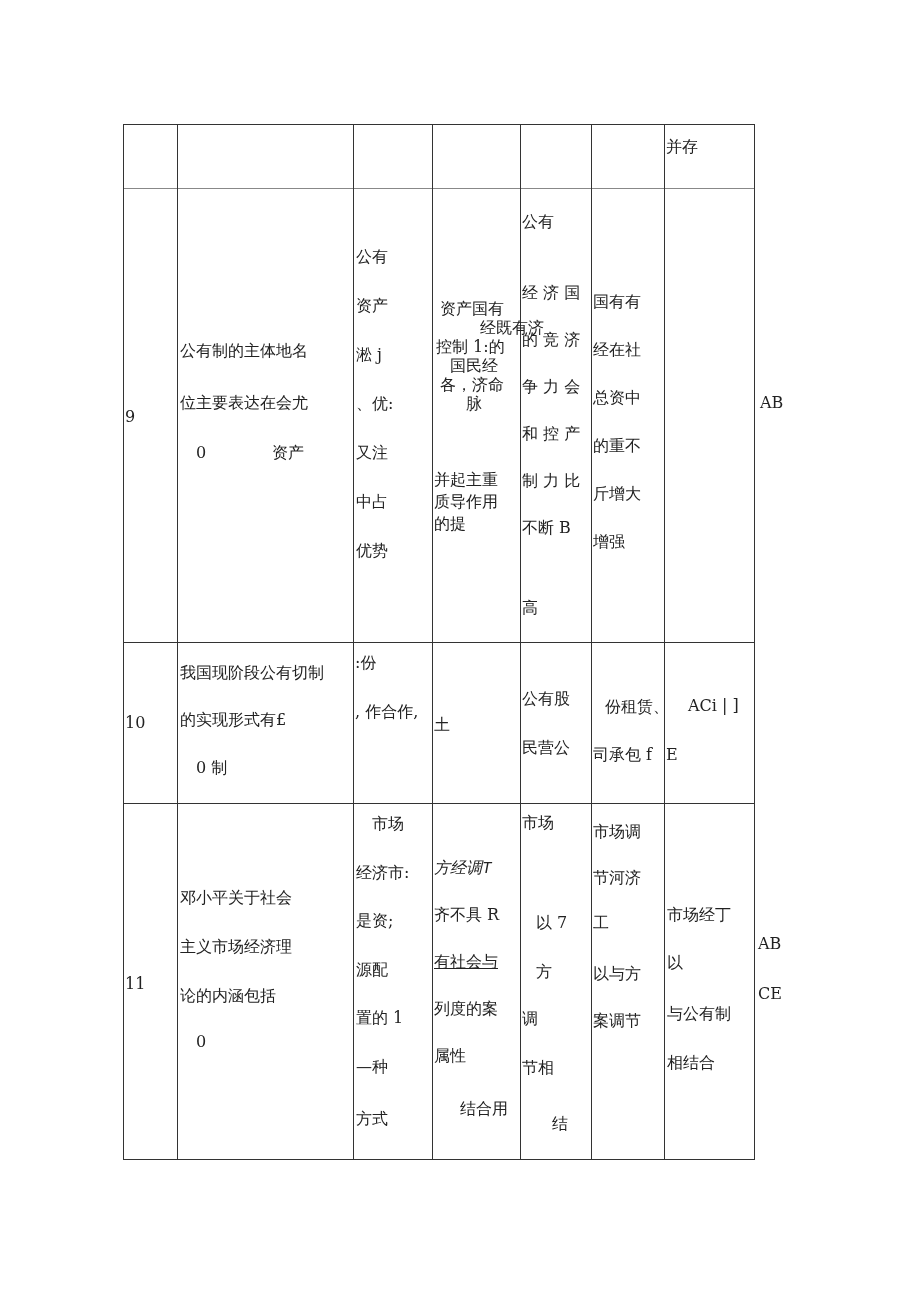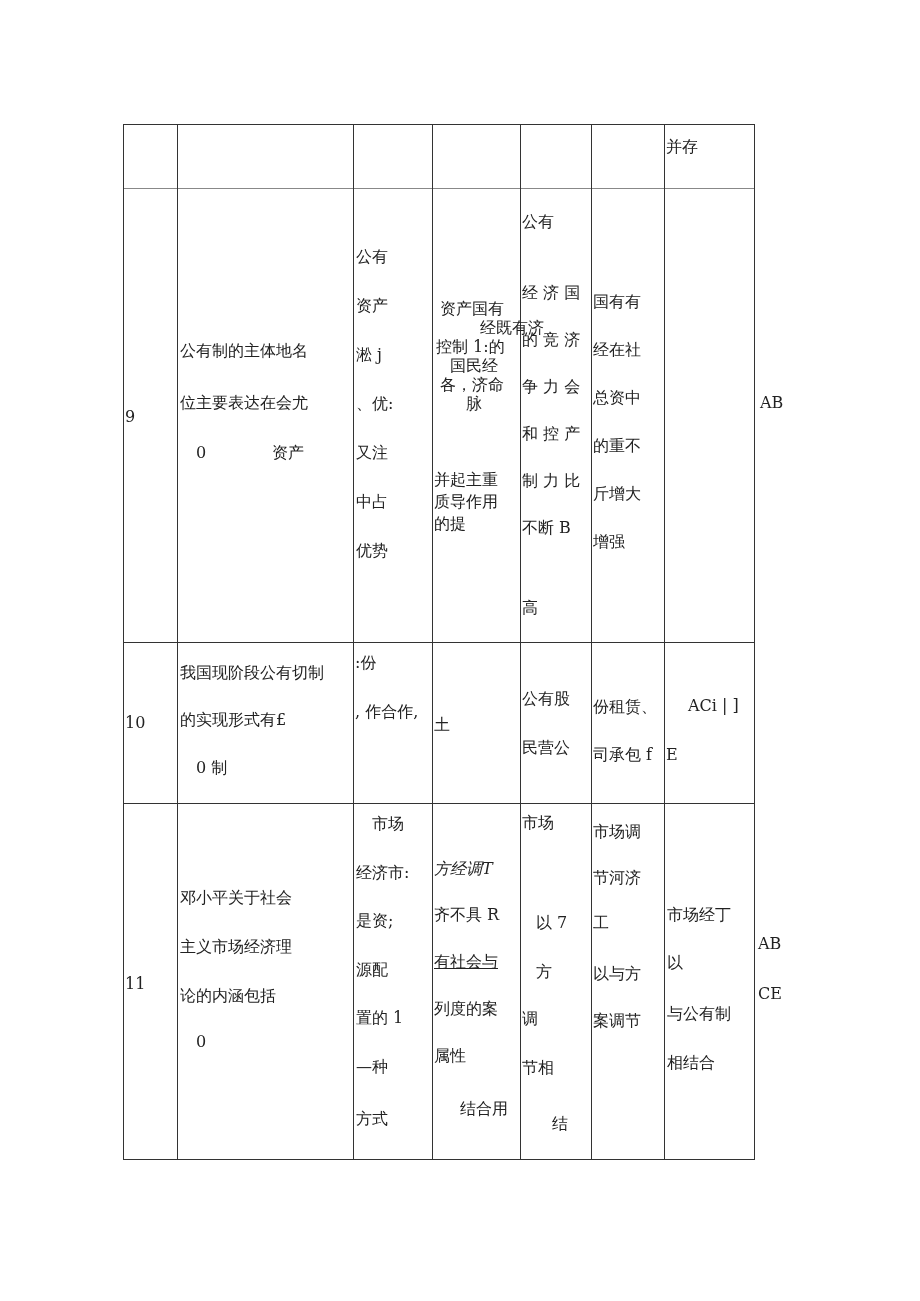--- a/index.html
+++ b/index.html
@@ -87,21 +87,21 @@
       <span class="t" style="left:196px; top:742px;">0 制</span>
 
       <span class="t" style="left:355px; top:637px;">:份</span>
       <span class="t" style="left:355px; top:686px;">, 作合作,</span>
 
       <span class="t" style="left:434px; top:699px;">土</span>
 
       <span class="t" style="left:522px; top:673px;">公有股</span>
       <span class="t" style="left:522px; top:722px;">民营公</span>
 
-      <span class="t" style="left:593px; top:681px;">份租赁、</span>
+      <span class="t" style="left:593px; top:681px;padding-left:12px;">份租赁、</span>
       <span class="t" style="left:593px; top:729px;text-align:center;">司承包 f</span>
 
       <span class="t" style="left:688px; top:680px;">ACi | ]</span>
       <span class="t" style="left:666px; top:729px;">E</span>
     </div>
 
     <div>
       <span class="t" style="left:125px; top:958px;">11</span>
       <span class="t" style="left:180px; top:872px;">邓小平关于社会</span>
       <span class="t" style="left:180px; top:921px;">主义市场经济理</span>
@@ -109,21 +109,21 @@
       <span class="t" style="left:196px; top:1016px;">0</span>
 
       <span class="t" style="left:372px; top:798px;">市场</span>
       <span class="t" style="left:356px; top:847px;">经济市:</span>
       <span class="t" style="left:356px; top:895px;">是资;</span>
       <span class="t" style="left:356px; top:944px;">源配</span>
       <span class="t" style="left:356px; top:992px;">置的 1</span>
       <span class="t" style="left:356px; top:1041px;">—种</span>
       <span class="t" style="left:356px; top:1093px;">方式</span>
 
-      <span class="t it" style="left:434px; top:843px;">方经调T</span>
+      <span class="t it" style="left:434px; top:843px;font-family:Liberation Mono, monospace;">方经调T</span>
       <span class="t" style="left:434px; top:889px;">齐不具 R</span>
       <span class="t" style="left:434px; top:936px;text-decoration:underline;">有社会与</span>
       <span class="t" style="left:434px; top:983px;">列度的案</span>
       <span class="t" style="left:434px; top:1030px;">属性</span>
       <span class="t" style="left:460px; top:1083px;">结合用</span>
 
       <span class="t" style="left:522px; top:797px;">市场</span>
       <span class="t" style="left:536px; top:897px;">以 7</span>
       <span class="t" style="left:536px; top:946px;">方</span>
       <span class="t" style="left:522px; top:993px;">调</span>

